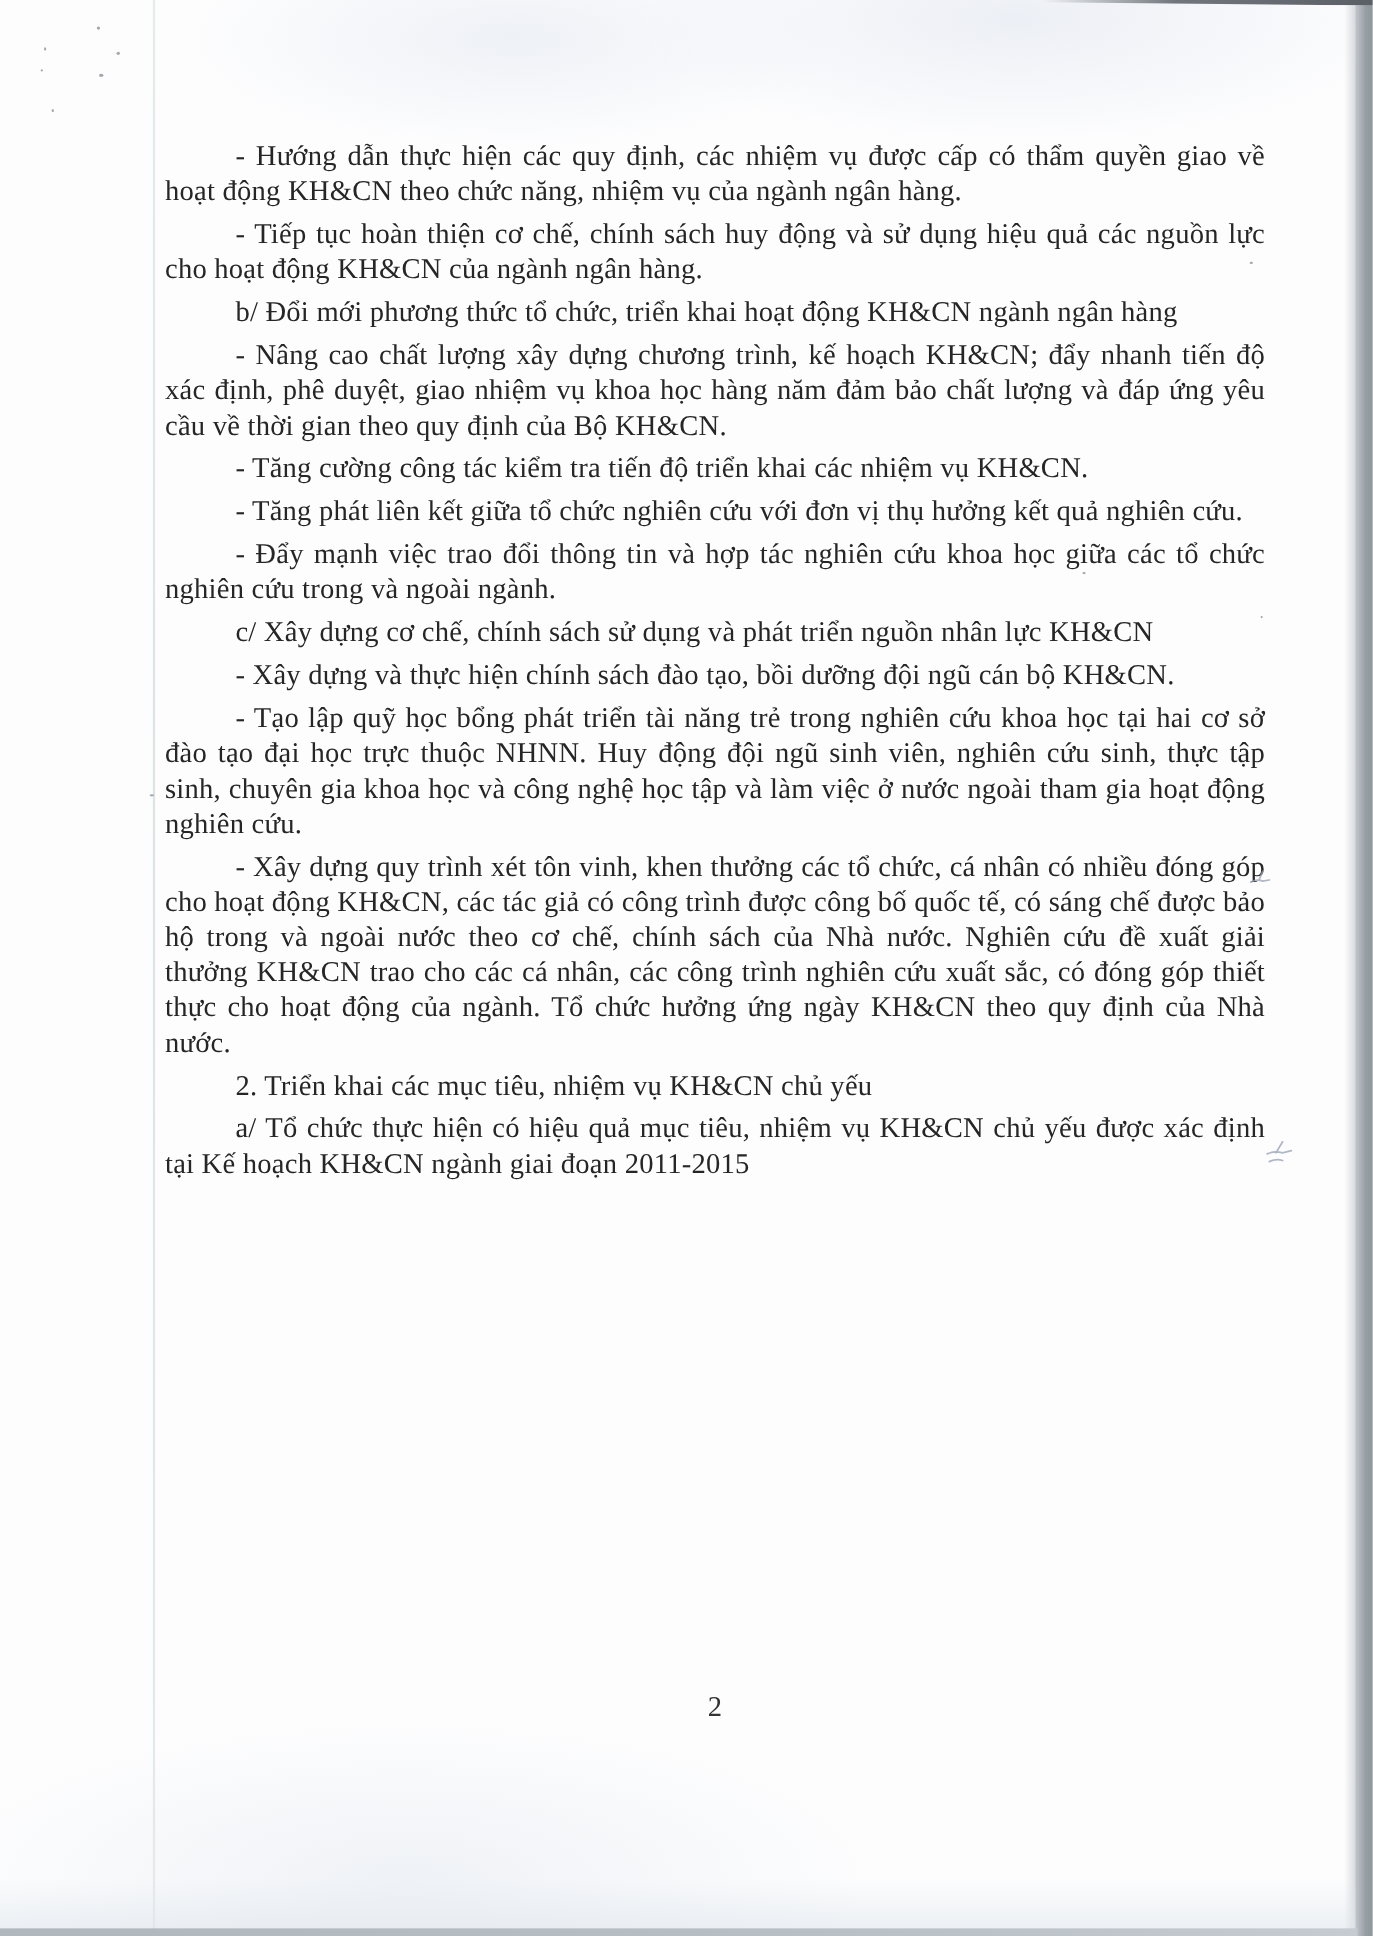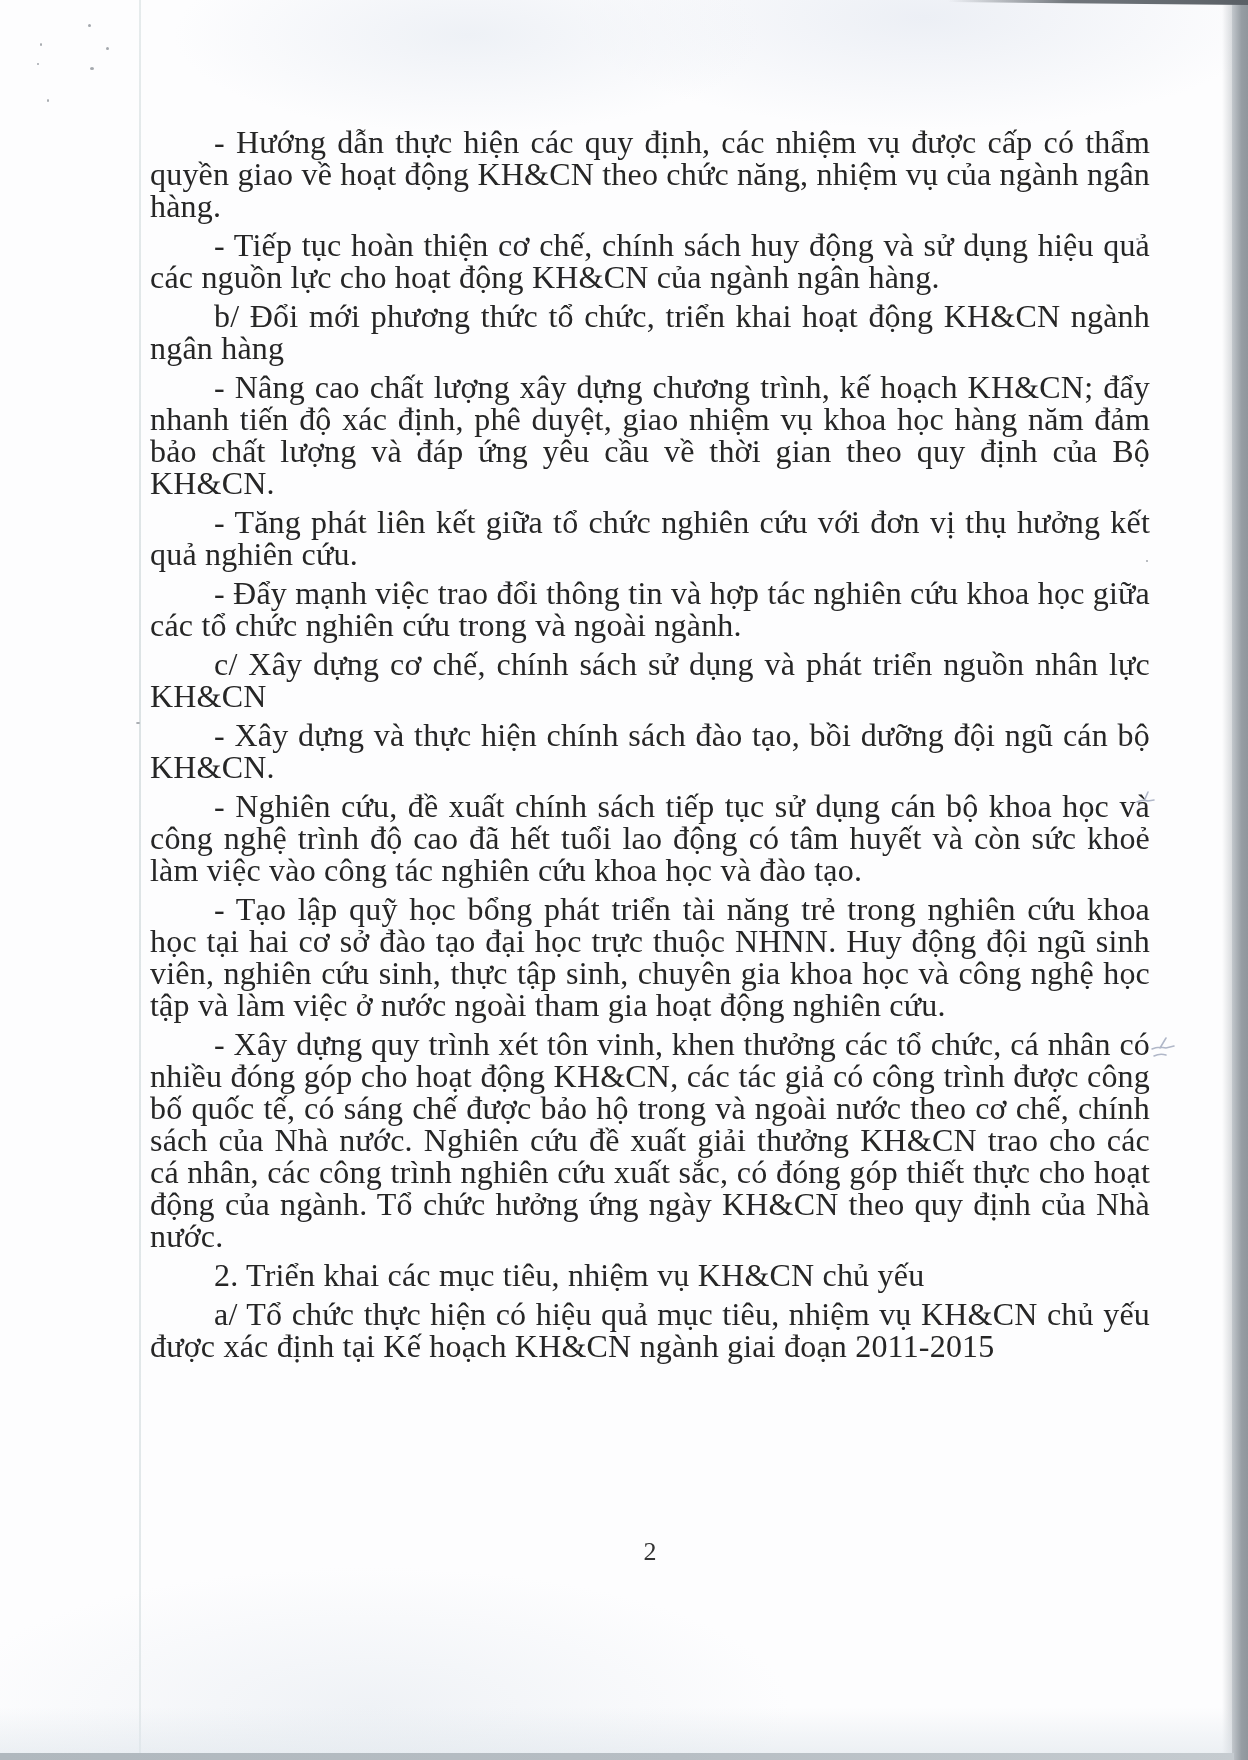--- a/index.html
+++ b/index.html
@@ -45,21 +45,21 @@
     background:linear-gradient(to right,#b0b8be,#b7bec4 55%,#c5cbd0);
   }
   .bottom-haze{
     position:absolute;bottom:7px;left:0;right:16px;height:46px;
     background:linear-gradient(to bottom,rgba(222,229,235,0),rgba(222,229,235,.55));
   }
 
   
   .doc-body{
     position:absolute;left:150px;top:126px;width:1000px;
-    font-size:32px;line-height:32px;color:#262626;
+    font-size:26px;line-height:32px;color:#262626;
     text-align:justify;
     letter-spacing:.2px;
   }
   .para{margin:7px 0 0 0;text-indent:64px;}
   .para:first-child{margin-top:0;}
   .para.heading{font-weight:400;}
 
   .page-number{
     position:absolute;left:150px;top:1537px;width:1000px;
     text-align:center;font-size:26px;color:#333;
@@ -75,25 +75,25 @@
 
 <div class="scan-canvas">
   <div class="paper"></div>
   <div class="edge-line"></div>
 
   <div class="doc-body">
       <p class="para item">- Hướng dẫn thực hiện các quy định, các nhiệm vụ được cấp có thẩm quyền giao về hoạt động KH&amp;CN theo chức năng, nhiệm vụ của ngành ngân hàng.</p>
       <p class="para item">- Tiếp tục hoàn thiện cơ chế, chính sách huy động và sử dụng hiệu quả các nguồn lực cho hoạt động KH&amp;CN của ngành ngân hàng.</p>
       <p class="para subheading">b/ Đổi mới phương thức tổ chức, triển khai hoạt động KH&amp;CN ngành ngân hàng</p>
       <p class="para item">- Nâng cao chất lượng xây dựng chương trình, kế hoạch KH&amp;CN; đẩy nhanh tiến độ xác định, phê duyệt, giao nhiệm vụ khoa học hàng năm đảm bảo chất lượng và đáp ứng yêu cầu về thời gian theo quy định của Bộ KH&amp;CN.</p>
+      <p class="para item">- Tăng cường công tác kiểm tra tiến độ triển khai các nhiệm vụ KH&amp;CN.</p>
       <p class="para item">- Tăng phát liên kết giữa tổ chức nghiên cứu với đơn vị thụ hưởng kết quả nghiên cứu.</p>
       <p class="para item">- Đẩy mạnh việc trao đổi thông tin và hợp tác nghiên cứu khoa học giữa các tổ chức nghiên cứu trong và ngoài ngành.</p>
       <p class="para subheading">c/ Xây dựng cơ chế, chính sách sử dụng và phát triển nguồn nhân lực KH&amp;CN</p>
       <p class="para item">- Xây dựng và thực hiện chính sách đào tạo, bồi dưỡng đội ngũ cán bộ KH&amp;CN.</p>
-      <p class="para item">- Nghiên cứu, đề xuất chính sách tiếp tục sử dụng cán bộ khoa học và công nghệ trình độ cao đã hết tuổi lao động có tâm huyết và còn sức khoẻ làm việc vào công tác nghiên cứu khoa học và đào tạo.</p>
       <p class="para item">- Tạo lập quỹ học bổng phát triển tài năng trẻ trong nghiên cứu khoa học tại hai cơ sở đào tạo đại học trực thuộc NHNN. Huy động đội ngũ sinh viên, nghiên cứu sinh, thực tập sinh, chuyên gia khoa học và công nghệ học tập và làm việc ở nước ngoài tham gia hoạt động nghiên cứu.</p>
       <p class="para item">- Xây dựng quy trình xét tôn vinh, khen thưởng các tổ chức, cá nhân có nhiều đóng góp cho hoạt động KH&amp;CN, các tác giả có công trình được công bố quốc tế, có sáng chế được bảo hộ trong và ngoài nước theo cơ chế, chính sách của Nhà nước. Nghiên cứu đề xuất giải thưởng KH&amp;CN trao cho các cá nhân, các công trình nghiên cứu xuất sắc, có đóng góp thiết thực cho hoạt động của ngành. Tổ chức hưởng ứng ngày KH&amp;CN theo quy định của Nhà nước.</p>
       <p class="para heading">2. Triển khai các mục tiêu, nhiệm vụ KH&amp;CN chủ yếu</p>
       <p class="para subheading">a/ Tổ chức thực hiện có hiệu quả mục tiêu, nhiệm vụ KH&amp;CN chủ yếu được xác định tại Kế hoạch KH&amp;CN ngành giai đoạn 2011-2015</p>
     </div>
 
   <div class="page-number">2</div>
 
   <div class="right-strip-shadow"></div>
   <div class="right-strip"></div>

